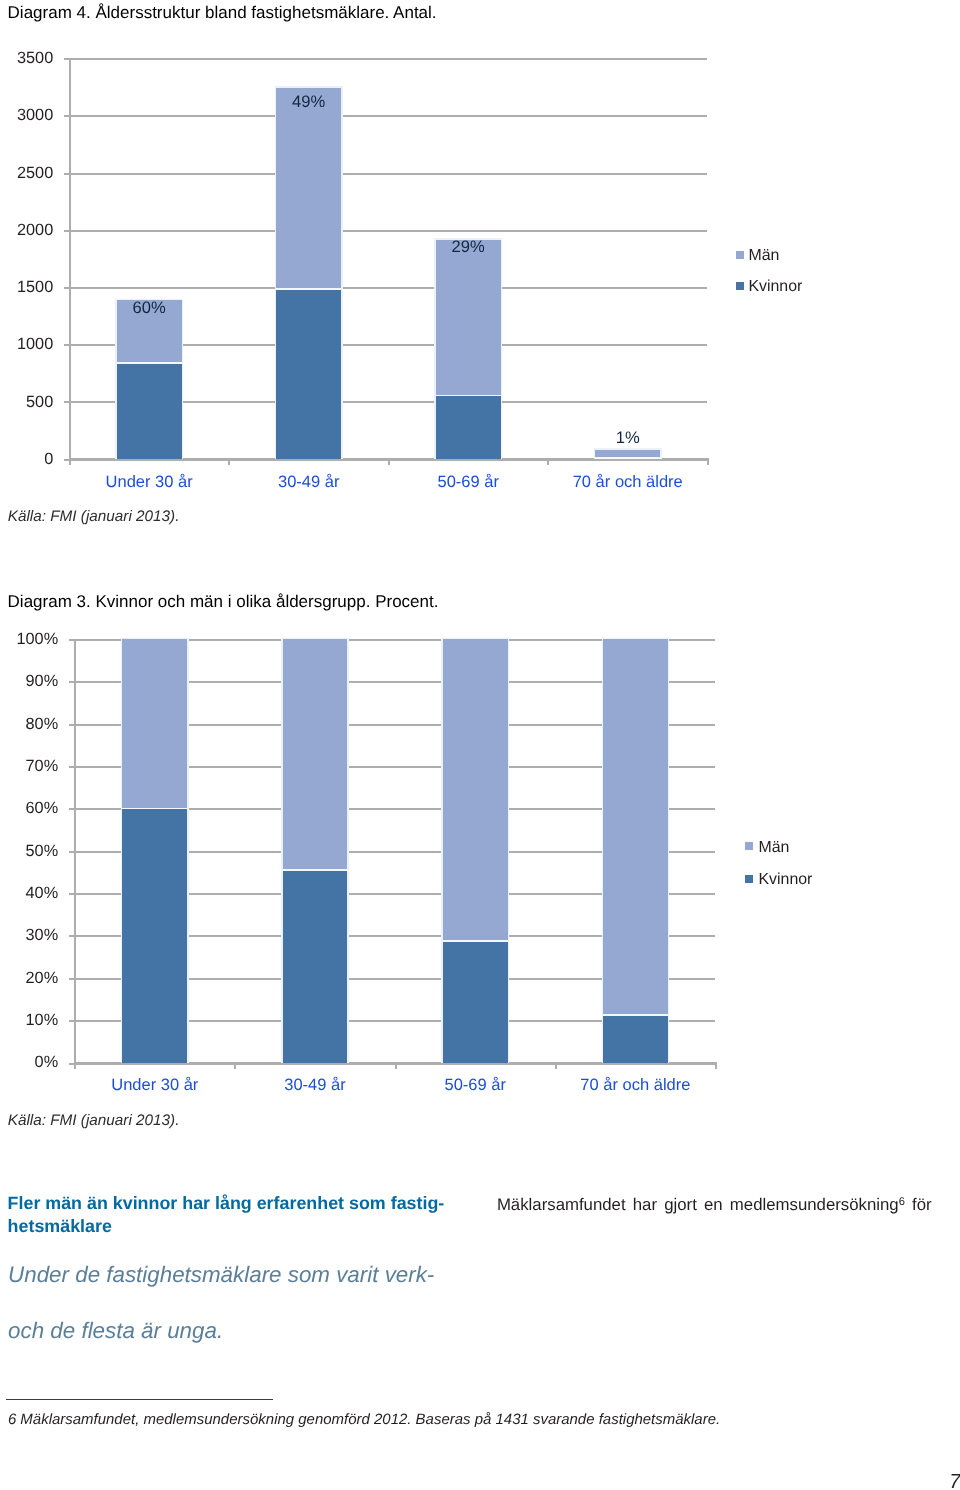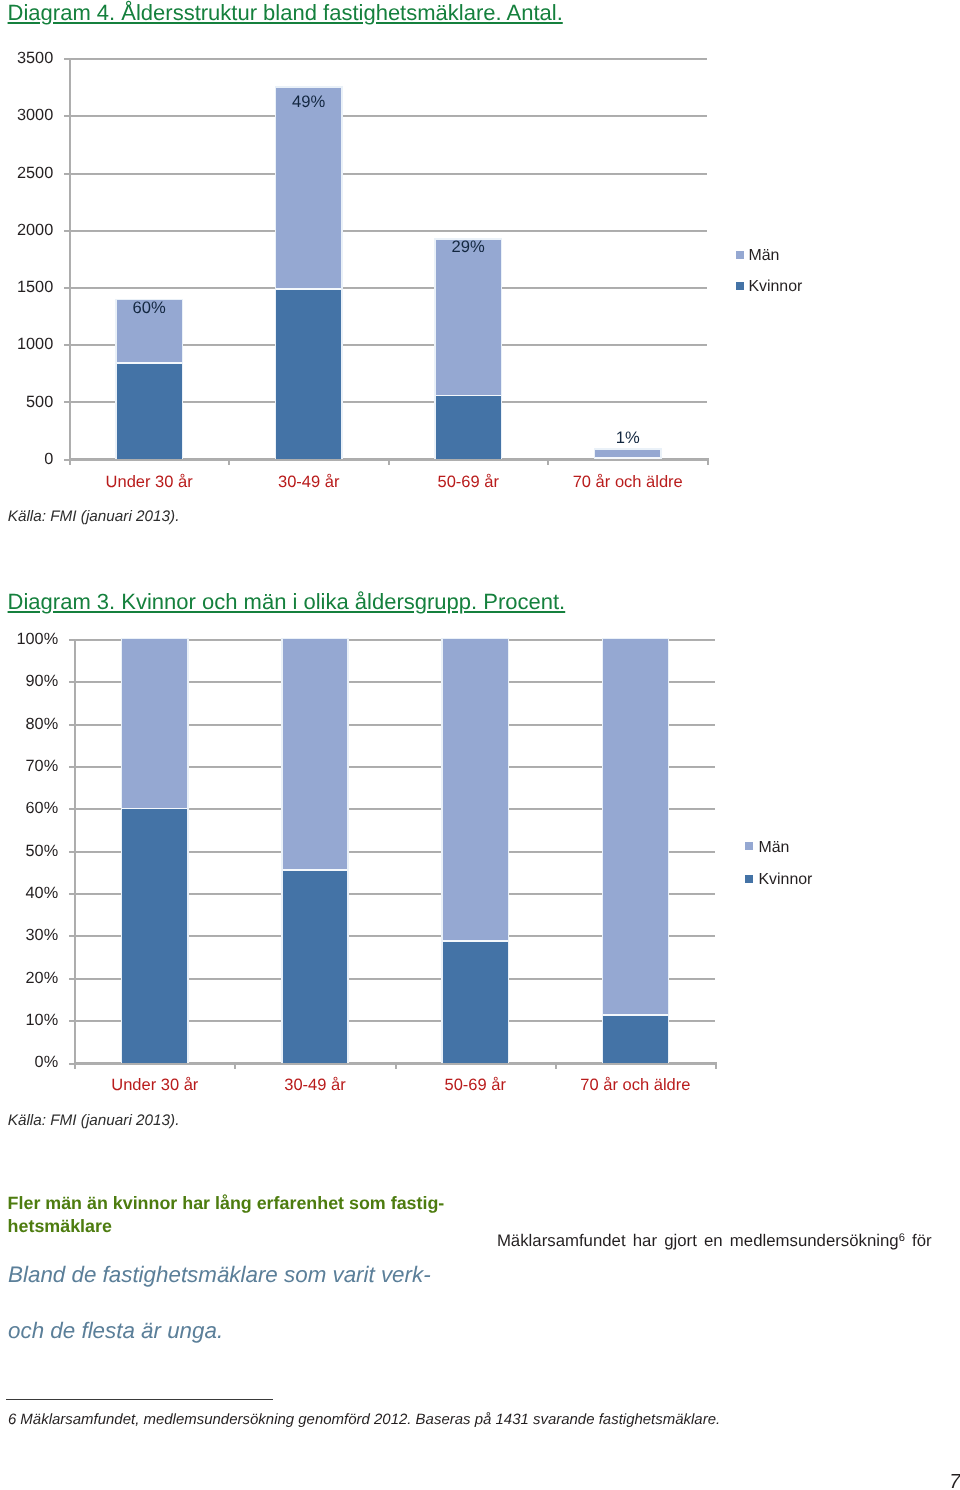--- a/index.html
+++ b/index.html
@@ -2,58 +2,58 @@
 <html><head>
 <meta charset="utf-8">
 <title>Diagram page</title>
 <style>
   html,body{margin:0;padding:0;background:#ffffff;}
   body{width:960px;height:1490px;position:relative;overflow:hidden;
        font-family:"Liberation Sans",sans-serif;color:#231f20;
        -webkit-font-smoothing:antialiased;text-rendering:geometricPrecision;}
 
   
-  .diagram-title{position:absolute;left:7.6px;font-size:22px;line-height:20px;
-                 color:#15803d;letter-spacing:0px;white-space:nowrap;text-decoration:underline;}
+  .diagram-title{position:absolute;left:7.6px;font-size:17px;line-height:20px;
+                 color:#000000;letter-spacing:0px;white-space:nowrap;}
   .source-note{position:absolute;left:7.7px;font-size:15.3px;line-height:17px;
                font-style:italic;color:#2e2e2e;white-space:nowrap;}
 
   
   .chart{position:absolute;}
   .plot{position:absolute;}
   .gridline{position:absolute;height:2px;background:linear-gradient(to bottom,#d0d0d0 0%,#888888 50%,#d5d5d5 100%);}
   .axis-v{position:absolute;width:2px;background:linear-gradient(to right,#d0d0d0 0%,#888888 50%,#d5d5d5 100%);}
   .axis-h{position:absolute;height:2px;background:linear-gradient(to bottom,#d0d0d0 0%,#888888 50%,#d5d5d5 100%);}
   .tickmark-y{position:absolute;height:2px;background:linear-gradient(to bottom,#d0d0d0 0%,#888888 50%,#d5d5d5 100%);}
   .tickmark-x{position:absolute;width:2px;height:5.2px;background:linear-gradient(to right,#d0d0d0 0%,#888888 50%,#d5d5d5 100%);}
   .ylab{position:absolute;font-size:16.3px;line-height:16px;text-align:right;
         color:#231f20;white-space:nowrap;}
   .xlab{position:absolute;font-size:16.5px;line-height:16px;text-align:center;
-        color:#b91c1c;white-space:nowrap;}
+        color:#1d4ed8;white-space:nowrap;}
   .bar{position:absolute;box-sizing:border-box;}
   .bar.men{background:#95a8d2;}
   .bar.women{background:#4473a6;}
   .bar-sep{position:absolute;background:#f4f8fc;}
   .bar-edge{position:absolute;background:#eaf1f8;}
   .dlabel{position:absolute;font-size:16.6px;line-height:16px;text-align:center;
           color:#12263f;white-space:nowrap;}
   .legend{position:absolute;}
   .legend-swatch{position:absolute;width:8.1px;height:7.9px;}
   .legend-text{position:absolute;font-size:15.9px;line-height:16px;color:#231f20;
                white-space:nowrap;}
 
   
   .art-heading{position:absolute;font-weight:bold;font-size:17.87px;
-               line-height:22.7px;color:#4d7c0f;}
+               line-height:22.7px;color:#0369a1;}
   .art-lead{position:absolute;font-style:italic;font-size:22.37px;
             line-height:28.0px;color:#5b7f99;}
   .art-body{position:absolute;font-size:16.8px;line-height:21.8px;
             color:#231f20;text-align:left;}
   .art-body sup{font-size:11.2px;vertical-align:baseline;position:relative;top:-5.6px;line-height:0;}
-  .art-body .bline{height:21.8px;white-space:nowrap;margin-top:36px;}
+  .art-body .bline{height:21.8px;white-space:nowrap;}
   .fn-rule{position:absolute;height:1.2px;background:#3a3a3a;}
   .footnote{position:absolute;font-size:14.97px;line-height:16px;
             font-style:italic;color:#231f20;white-space:nowrap;}
   .pagenum{position:absolute;font-size:20.5px;line-height:20px;font-style:italic;
            color:#231f20;}
 </style>
 </head>
 <body>
 
 <div class="chart" id="chart1" style="left:0;top:0;width:960px;height:500px;">
@@ -191,20 +191,20 @@
   <div class="legend" id="legend2">
       <div class="legend-swatch" style="left:745px;top:842.4px;background:#95a8d2;"></div>
       <div class="legend-text" style="left:758.5px;top:839.5px;">Män</div>
       <div class="legend-swatch" style="left:745px;top:875.1px;background:#4473a6;"></div>
       <div class="legend-text" style="left:758.5px;top:872.2px;">Kvinnor</div>
     </div>
 </div>
 <div class="source-note" style="top:1111.6px;">Källa: FMI (januari 2013).</div>
 
 <div class="art-heading" style="left:7.6px;top:1192.2px;width:470px;"><span>Fler män än kvinnor har lång erfarenhet som fastig-</span><br><span>hetsmäklare</span></div>
-<div class="art-lead" style="left:8.1px;top:1261.1px;width:470px;"><span>Bland de fastighetsmäklare som varit verk-</span><br><br><span>och de flesta är unga.</span></div>
+<div class="art-lead" style="left:8.1px;top:1261.1px;width:470px;"><span>Under de fastighetsmäklare som varit verk-</span><br><br><span>och de flesta är unga.</span></div>
 <div class="art-body" id="art-body" style="left:496.9px;top:1194.1px;width:448.5px;">
     <div class="bline" style="word-spacing:2.5px;">Mäklarsamfundet har gjort en medlemsundersökning<sup>6</sup> för</div>
   </div>
 
 <div class="fn-rule" style="left:5.9px;top:1398.5px;width:267.2px;"></div>
 <div class="footnote" style="left:7.9px;top:1411.5px;">6 Mäklarsamfundet, medlemsundersökning genomförd 2012. Baseras på 1431 svarande fastighetsmäklare.</div>
 <div class="pagenum" style="left:949.2px;top:1471.9px;">7</div>
 
 </body></html>

